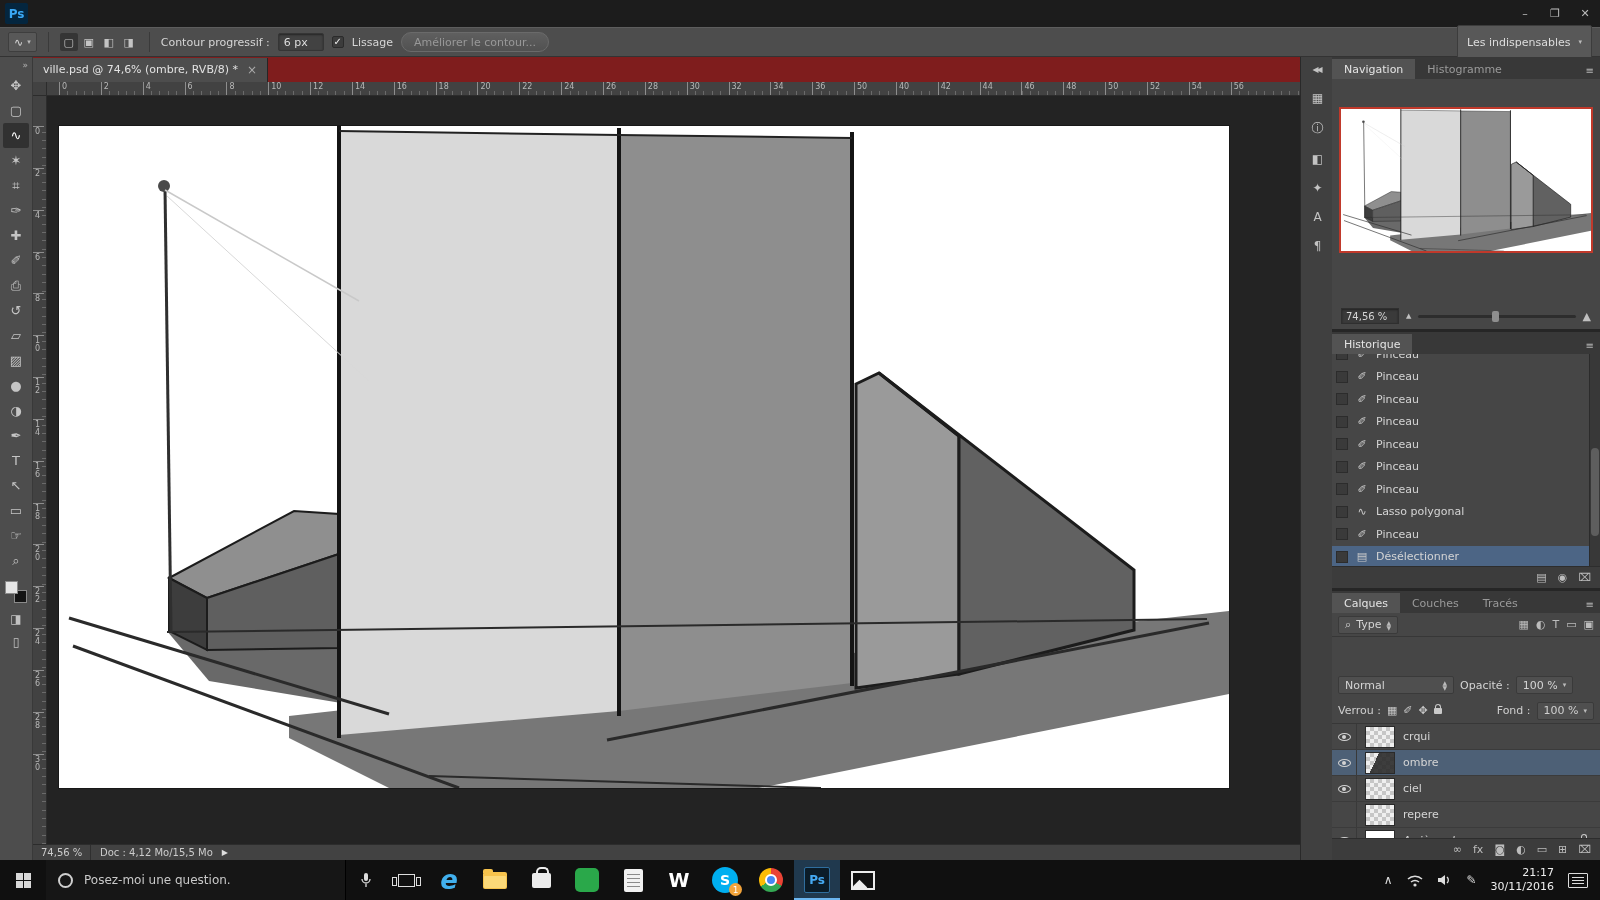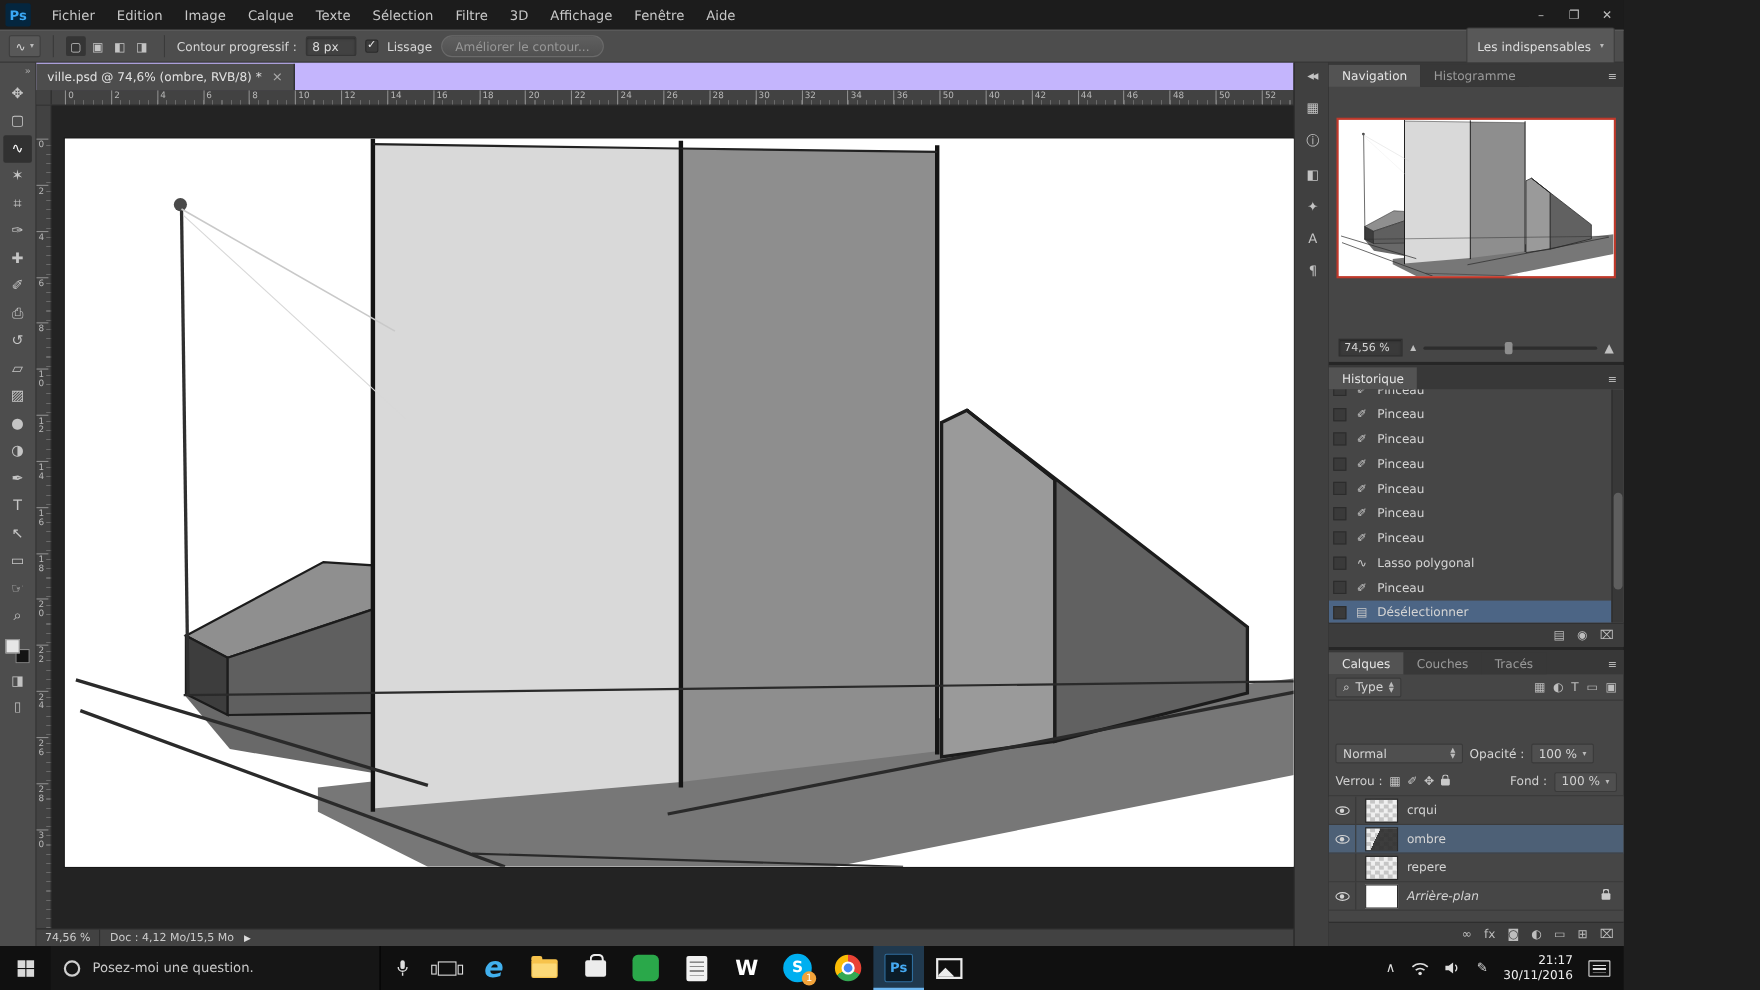--- a/index.html
+++ b/index.html
@@ -1,17 +1,17 @@
 <!DOCTYPE html>
 <html><head>
 <meta charset="utf-8">
 <style>
 *{margin:0;padding:0;box-sizing:border-box;font-family:"DejaVu Sans",sans-serif;}
 html,body{width:1600px;height:900px;overflow:hidden;background:#1e1e1e;}
-.screen{width:1476px;height:900px;display:flex;flex-direction:column;}
+.screen{width:1600px;height:900px;display:flex;flex-direction:column;}
 
 
 .menubar{height:27px;background:#1c1c1c;display:flex;align-items:center;color:#c8c8c8;font-size:12px;flex:none;}
 .ps-logo{width:23px;height:21px;margin:0 9px 0 5px;background:#04263f;color:#3aa8f5;font-weight:bold;font-size:12px;display:flex;align-items:center;justify-content:center;border-radius:2px;}
 .menu-items{display:flex;height:100%;}
 .menu-item{padding:0 10px;display:flex;align-items:center;}
 .win-controls{margin-left:auto;display:flex;height:100%;}
 .win-btn{width:30px;display:flex;align-items:center;justify-content:center;color:#bbb;font-size:11px;}
 
 
@@ -38,21 +38,21 @@
 .tool.is-selected{background:#313131;border-radius:2px;color:#fff;}
 .tool-extras{margin-top:8px;display:flex;flex-direction:column;align-items:center;gap:9px;}
 .swatches{position:relative;width:22px;height:22px;}
 .swatch{position:absolute;width:13px;height:13px;border:1px solid #8a8a8a;}
 .swatch.fg{left:0;top:0;background:#e6e6e6;z-index:2;}
 .swatch.bg{right:0;bottom:0;background:#141414;}
 .mini-tool{color:#c2c2c2;font-size:12px;}
 
 
 .canvas-col{flex:1;display:flex;flex-direction:column;min-width:0;background:#282828;}
-.tabstrip{height:25px;background:#c4b5fd;display:flex;align-items:flex-end;flex:none;}
+.tabstrip{height:25px;background:#7f1d1d;display:flex;align-items:center;flex:none;}
 .doc-tab{height:24px;background:#4d4d4d;display:flex;align-items:center;gap:9px;padding:0 10px;font-size:11px;color:#e2e2e2;border-right:1px solid #262626;}
 .tab-close{color:#aaa;font-size:12px;}
 .ruler-row{height:14px;display:flex;background:#424242;border-bottom:1px solid #2c2c2c;flex:none;}
 .ruler-corner{width:14px;background:#424242;border-right:1px solid #2c2c2c;flex:none;}
 .h-ruler{flex:1;display:flex;padding-left:12px;overflow:hidden;font-size:8px;color:#b8b8b8;background-image:repeating-linear-gradient(90deg,#6a6a6a 0 1px,transparent 1px 8.37px);background-size:calc(100% - 12px) 5px;background-position:12px 9px;background-repeat:no-repeat;}
 .hr-num{width:41.85px;flex:none;border-left:1px solid #8d8d8d;padding-left:2px;line-height:10px;}
 .canvas-body{flex:1;display:flex;min-height:0;}
 .v-ruler{width:14px;background:#424242;border-right:1px solid #2c2c2c;padding-top:30px;font-size:8px;color:#b8b8b8;display:flex;flex-direction:column;flex:none;overflow:hidden;background-image:repeating-linear-gradient(0deg,#6a6a6a 0 1px,transparent 1px 8.37px);background-size:5px calc(100% - 30px);background-position:9px 30px;background-repeat:no-repeat;}
 .vr-num{height:41.85px;flex:none;border-top:1px solid #8d8d8d;padding-top:1px;padding-left:2px;width:11px;word-break:break-all;line-height:8px;}
 .viewport{flex:1;position:relative;overflow:hidden;background:#232323;}
@@ -189,34 +189,20 @@
     <circle cx="105" cy="60" r="6" fill="#4a4a4a"></circle>
     <line x1="106" y1="64" x2="300" y2="175" stroke="#c9c9c9" stroke-width="1.5"></line>
     <line x1="108" y1="70" x2="310" y2="255" stroke="#d8d8d8" stroke-width="1"></line>
   </symbol>
 </svg>
 
 <div class="screen">
 
   <div class="menubar">
     <span class="ps-logo">Ps</span>
-    <div class="menu-items">
-
-    <span class="menu-item">Fichier</span>
-        <span class="menu-item">Edition</span>
-        <span class="menu-item">Image</span>
-        <span class="menu-item">Calque</span>
-        <span class="menu-item">Texte</span>
-        <span class="menu-item">Sélection</span>
-        <span class="menu-item">Filtre</span>
-        <span class="menu-item">3D</span>
-        <span class="menu-item">Affichage</span>
-        <span class="menu-item">Fenêtre</span>
-        <span class="menu-item">Aide</span>
-      </div>
     <div class="win-controls">
       <span class="win-btn">–</span>
       <span class="win-btn">❐</span>
       <span class="win-btn">✕</span>
     </div>
   </div>
 
   <div class="options-bar">
     <span class="tool-preset">
       <span>∿</span>
@@ -233,21 +219,21 @@
         </span>
         <span class="mode-btn">
           <span>◧</span>
         </span>
         <span class="mode-btn">
           <span>◨</span>
         </span>
       </div>
     <span class="vsep"></span>
     <span>Contour progressif :</span>
-    <span class="opt-input">8 px</span>
+    <span class="opt-input">6 px</span>
     <span class="checkbox">✓</span>
     <span>Lissage</span>
     <span class="refine-btn">Améliorer le contour...</span>
     <span class="workspace">
       <span>Les indispensables</span>
       <span class="caret">▾</span>
     </span>
   </div>
 
   <div class="main-row">
@@ -589,20 +575,28 @@
 
             <div class="layer-row is-selected is-dark">
               <span class="eye-cell">
                 <span class="eye"></span>
               </span>
               <span class="layer-thumb"></span>
               <span class="layer-name">ombre</span>
               <span class="layer-lock-cell"><span class="lock"></span></span>
             </div>
 
+            <div class="layer-row">
+              <span class="eye-cell">
+                <span class="eye"></span>
+              </span>
+              <span class="layer-thumb"></span>
+              <span class="layer-name">ciel</span>
+              <span class="layer-lock-cell"><span class="lock"></span></span>
+            </div>
 
             <div class="layer-row is-hidden">
               <span class="eye-cell">
                 <span class="eye"></span>
               </span>
               <span class="layer-thumb"></span>
               <span class="layer-name">repere</span>
               <span class="layer-lock-cell"><span class="lock"></span></span>
             </div>
 

